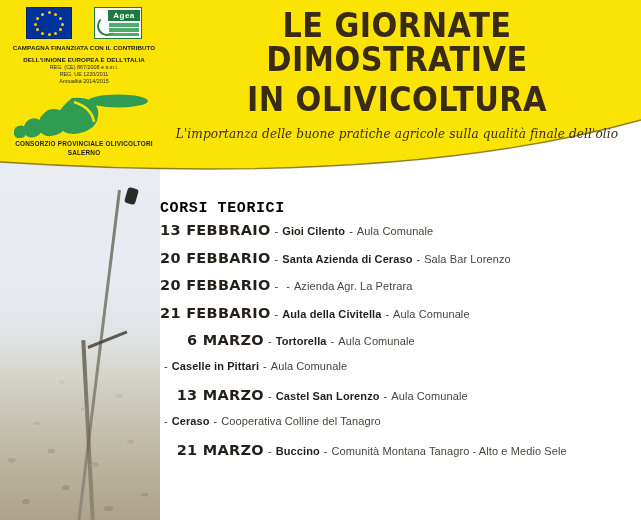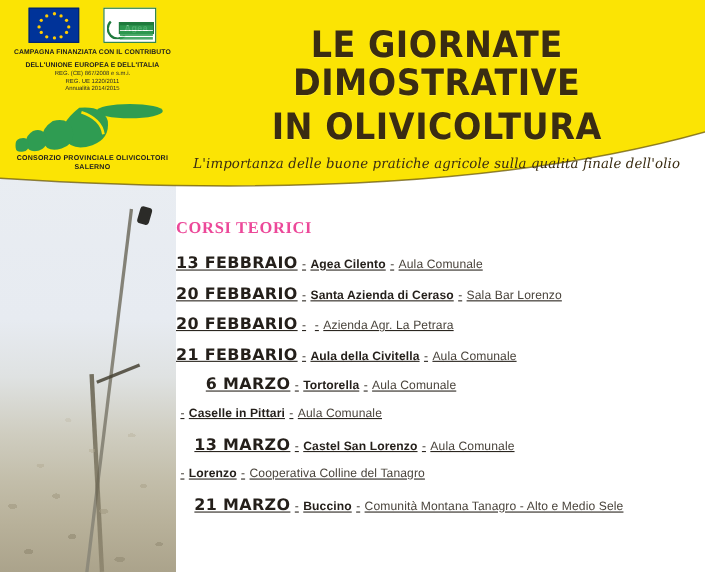--- a/index.html
+++ b/index.html
@@ -149,21 +149,21 @@
   .agea {
     position: relative;
     width: 46px;
     height: 30px;
     background: #ffffff;
     border: 1px solid #1f7a3d;
     overflow: hidden;
   }
   .agea-top {
     position: absolute;
-    right: 1px; top: 12px;
+    right: 1px; top: 2px;
     width: 32px; height: 11px;
     background: #1f7a3d;
     color: #ffffff;
     font-size: 8px;
     font-weight: bold;
     line-height: 11px;
     text-align: center;
     letter-spacing: .5px;
     margin-left: 44px;
   }
@@ -210,21 +210,21 @@
     font-weight: bold;
     color: #1d1d1d;
     letter-spacing: .2px;
     line-height: 9px;
   }
 
   
   .title-block {
     position: absolute;
     left: 162px;
-    top: 24px;
+    top: 9px;
     width: 470px;
     text-align: center;
     color: #3a2c12;
   }
   .title-1, .title-2 {
     font-family: "DejaVu Sans", sans-serif;
     font-weight: bold;
     letter-spacing: .5px;
     line-height: 1.02;
     text-shadow: 0 1px 0 rgba(255,255,255,.18);
@@ -244,35 +244,35 @@
 
   
   .program {
     position: absolute;
     left: 160px;
     top: 200px;
     width: 478px;
     color: #2b2620;
   }
   .corsi {
-    font-family: Liberation Serif, serif;
+    font-family: Liberation Mono, monospace;
     font-size: 15px;
     font-weight: bold;
     letter-spacing: .6px;
-    color: #ec4899;
+    color: #000000;
   }
   .ore {
     margin: 9px 0 0 16px;
     font-family: "DejaVu Sans", sans-serif;
     font-size: 14.5px;
     font-weight: bold;
     letter-spacing: .4px;
     color: #2b2620;
   }
-  .rows { margin-top: 15px; text-decoration: underline; }
+  .rows { margin-top: 5px; }
   .row {
     display: flex;
     align-items: baseline;
     height: 27.5px;
     white-space: nowrap;
   }
   .row .date {
     font-family: "DejaVu Sans", sans-serif;
     font-size: 14.5px;
     font-weight: bold;
@@ -368,21 +368,21 @@
     <div class="title-2">IN OLIVICOLTURA</div>
     <div class="tagline">L'importanza delle buone pratiche agricole sulla qualità finale dell'olio</div>
   </div>
 
   <div class="program">
     <div class="corsi">CORSI TEORICI</div>
     <div class="rows" id="rows">
         <div class="row">
           <span class="date">13 FEBBRAIO</span>
           <span class="sep">-</span>
-          <span class="place">Agea Cilento</span>
+          <span class="place">Gioi Cilento</span>
           <span class="sep">-</span>
           <span class="venue">Aula Comunale</span>
         </div>
         <div class="row">
           <span class="date">20 FEBBARIO</span>
           <span class="sep">-</span>
           <span class="place">Santa Azienda di Ceraso</span>
           <span class="sep">-</span>
           <span class="venue">Sala Bar Lorenzo</span>
         </div>
@@ -414,21 +414,21 @@
         </div>
         <div class="row">
           <span class="date">13 MARZO</span>
           <span class="sep">-</span>
           <span class="place">Castel San Lorenzo</span>
           <span class="sep">-</span>
           <span class="venue">Aula Comunale</span>
         </div>
         <div class="row">
           <span class="sep">-</span>
-          <span class="place">Lorenzo</span>
+          <span class="place">Ceraso</span>
           <span class="sep">-</span>
           <span class="venue">Cooperativa Colline del Tanagro</span>
         </div>
         <div class="row">
           <span class="date">21 MARZO</span>
           <span class="sep">-</span>
           <span class="place">Buccino</span>
           <span class="sep">-</span>
           <span class="venue">Comunità Montana Tanagro - Alto e Medio Sele</span>
         </div>

